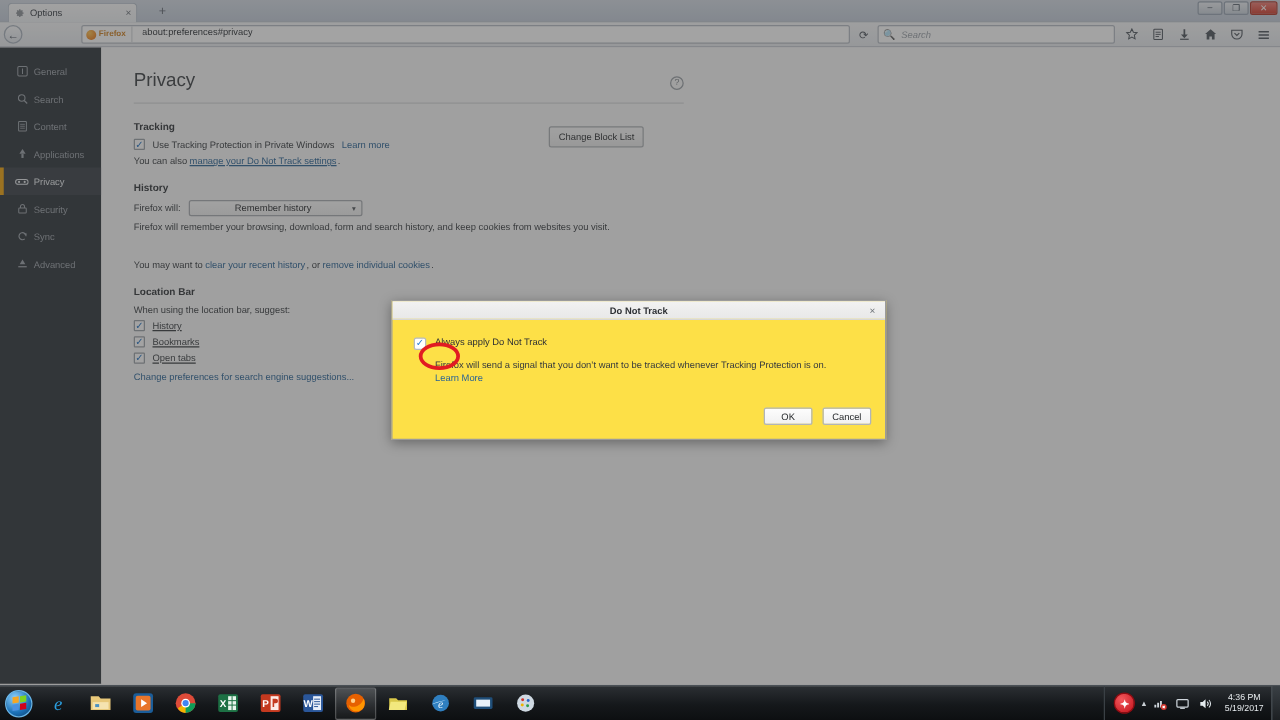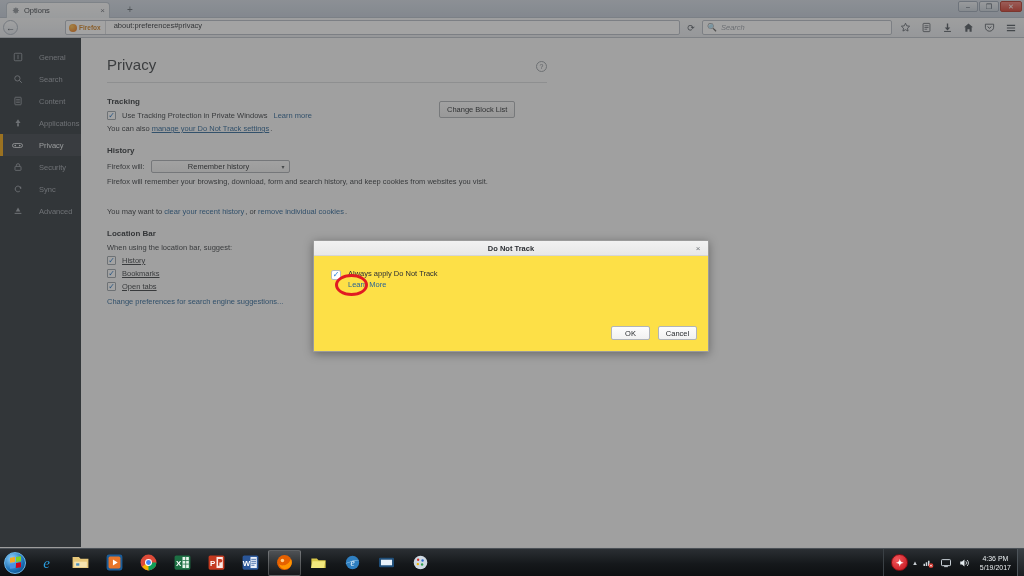--- a/index.html
+++ b/index.html
@@ -103,21 +103,21 @@
   .tb-ico svg{display:block;}
 
   
   .prefs{ position:relative; height:509px; display:flex; background:#f9f9f9;}
   .sidebar{
     width:81px; background:#2b3137; flex:0 0 auto; padding-top:8px;
     position:relative;
   }
   .side-item{
     position:relative; height:22px; display:flex; align-items:center;
-    padding-left:12px; gap:16px; cursor:pointer;
+    padding-left:12px; gap:4px; cursor:pointer;
   }
   .side-item .si-ico{
     width:11px;height:11px;flex:0 0 auto;color:#9aa1a8;
     display:flex;align-items:center;justify-content:center;
   }
   .side-item .si-label{ font-size:7.5px; color:#9aa1a8; white-space:nowrap;}
   .side-item.active{ background:#373e45;}
   .side-item.active .si-label{color:#e6e9ec;}
   .side-item.active .si-ico{color:#e6e9ec;}
   .side-item.active::before{
@@ -508,20 +508,21 @@
   <div class="dialog">
     <div class="dlg-title">
       <span class="t">Do Not Track</span>
       <span class="dlg-close">×</span>
     </div>
     <div class="dlg-body">
       <div class="dlg-row">
         <span class="dlg-cb">✓</span>
         <span class="dlg-label">Always apply Do Not Track</span>
       </div>
+      <div class="dlg-desc">Firefox will send a signal that you don’t want to be tracked whenever Tracking Protection is on.</div>
       <div class="dlg-link">Learn More</div>
       <div class="annot"></div>
     </div>
     <div class="dlg-actions">
       <div class="dlg-btn">OK</div>
       <div class="dlg-btn">Cancel</div>
     </div>
   </div>
 </div>
 

